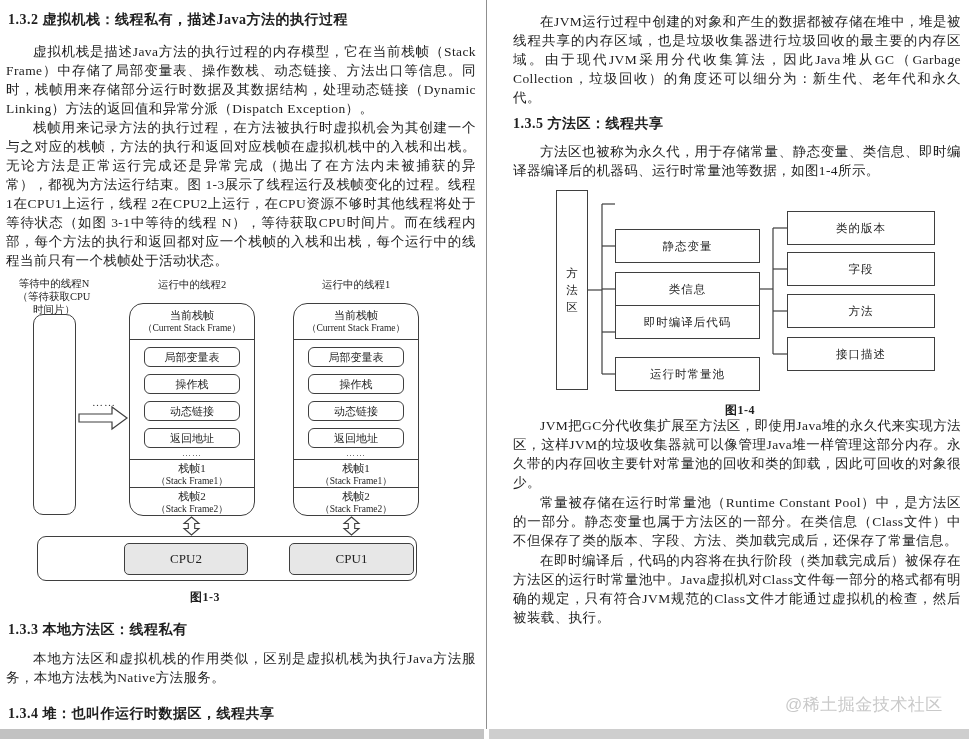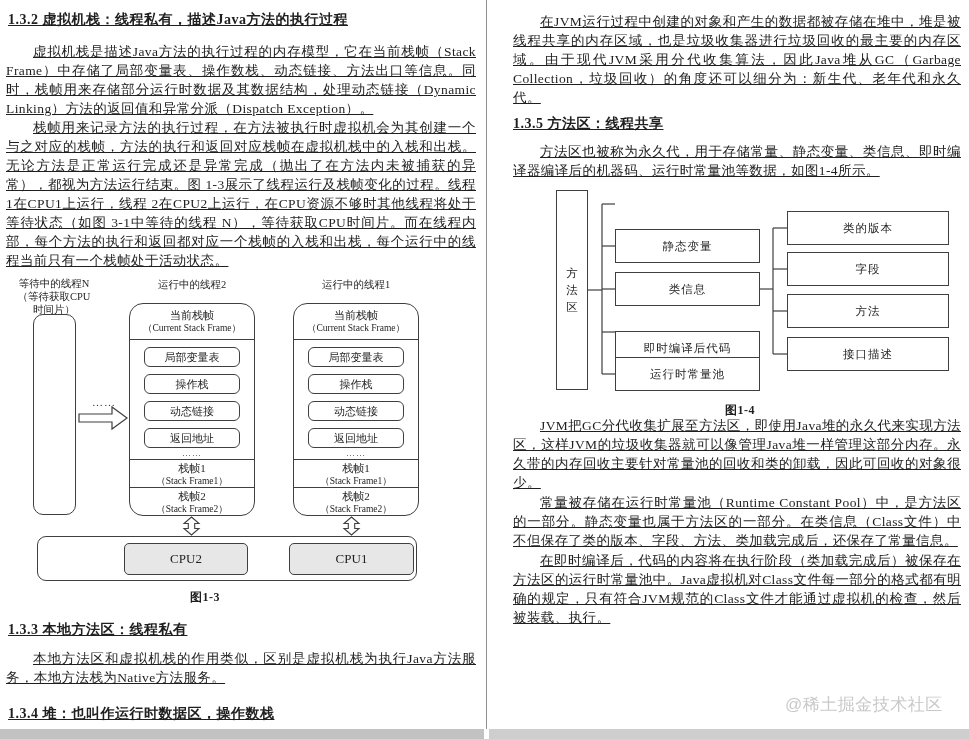--- a/index.html
+++ b/index.html
@@ -2,21 +2,21 @@
 <html><head>
 <meta charset="utf-8">
 <style>
   * { margin:0; padding:0; box-sizing:border-box; }
   html,body { width:969px; height:739px; }
   body {
     position:relative; overflow:hidden; background:#ffffff;
     font-family:"Liberation Serif","DejaVu Serif",serif;
     color:#1f1f1f;
   }
-  .page { position:absolute; top:0; height:729px; overflow:hidden; background:#fff;text-decoration:underline; }
+  .page { position:absolute; top:0; height:729px; overflow:hidden; background:#fff; }
   .page-left  { left:0;   width:484px; padding:8px 8px 0 6px; }
   .page-right { left:487px; width:482px; padding:12px 8px 0 26px; }
 
   .sec-heading { font-size:14px; font-weight:bold; letter-spacing:0.5px; line-height:20px; white-space:nowrap; }
   .para { font-size:13.5px; line-height:19px; letter-spacing:0.4px; text-align:justify; text-indent:2em; }
 
   
   .fig13 { position:relative; height:332px; margin-top:3px; }
   .fig13 .lbl { position:absolute; font-size:10.5px; line-height:13px; text-align:center; }
   .fig13 .waiting-lbl { left:0; top:4px; width:96px; }
@@ -51,22 +51,22 @@
   .overlay { position:absolute; left:0; top:0; pointer-events:none; }
 
   
   .fig14 { position:relative; height:232px; margin-top:4px; }
   .nbox { position:absolute; border:1.3px solid #3f3f3f; background:#fff;
     display:flex; align-items:center; justify-content:center;
     font-size:11.5px; letter-spacing:1px; text-align:center; }
   .root-box { left:43px; top:6px; width:32px; height:200px;text-align:center; }
   .root-box span { width:14px; word-break:break-all; line-height:17px; letter-spacing:0; }
   .mid { left:102px; width:145px; height:34px; }
-  .m0 { top:3px; } .m1 { top:45px; } .m2 { top:88px; } .m3 { top:147px; } .m4 { top:173px; }
-  .rgt { left:274px; width:162px; height:34px; }
+  .m0 { top:3px; } .m1 { top:45px; } .m2 { top:88px; } .m3 { top:121px; } .m4 { top:173px; }
+  .rgt { left:274px; width:148px; height:34px; }
   .r0 { top:27px; } .r1 { top:68px; } .r2 { top:110px; } .r3 { top:153px; }
   .fig14 .fig-cap { left:167px; top:218px; width:120px; }
 
   
   .page-divider { position:absolute; left:486px; top:0; width:1px; height:729px; background:#8f8f8f; }
   .bottom-bar { position:absolute; top:729px; height:10px; }
   .bottom-bar.bb-left  { left:0;   width:484px; background:#c2c2c2; }
   .bottom-bar.bb-right { left:489px; width:480px; background:#cecece; }
   .watermark { position:absolute; left:785px; top:693px; width:170px;
     font-size:17px; letter-spacing:0.5px; color:#c9c9c9;
@@ -140,21 +140,21 @@
 
     <div class="cpu-panel">
       <div class="cpu-box c2">CPU2</div>
       <div class="cpu-box c1">CPU1</div>
     </div>
     <div class="fig-cap">图1-3</div>
   </div>
 
   <div class="sec-heading" style="margin:15px 0 0 2px;">1.3.3 本地方法区：线程私有</div>
   <p class="para" style="margin-top:9px;">本地方法区和虚拟机栈的作用类似，区别是虚拟机栈为执行Java方法服务，本地方法栈为Native方法服务。</p>
-  <div class="sec-heading" style="margin:17px 0 0 2px;">1.3.4 堆：也叫作运行时数据区，操作数栈</div>
+  <div class="sec-heading" style="margin:17px 0 0 2px;">1.3.4 堆：也叫作运行时数据区，线程共享</div>
 </div>
 
 <div class="page page-right">
   <p class="para">在JVM运行过程中创建的对象和产生的数据都被存储在堆中，堆是被线程共享的内存区域，也是垃圾收集器进行垃圾回收的最主要的内存区域。由于现代JVM采用分代收集算法，因此Java堆从GC（Garbage Collection，垃圾回收）的角度还可以细分为：新生代、老年代和永久代。</p>
   <div class="sec-heading" style="margin:7px 0 8px 0;">1.3.5 方法区：线程共享</div>
   <p class="para">方法区也被称为永久代，用于存储常量、静态变量、类信息、即时编译器编译后的机器码、运行时常量池等数据，如图1-4所示。</p>
 
   <div class="fig14">
     <svg class="overlay" width="448" height="215">
       <g stroke="#3f3f3f" stroke-width="1.2" fill="none">

